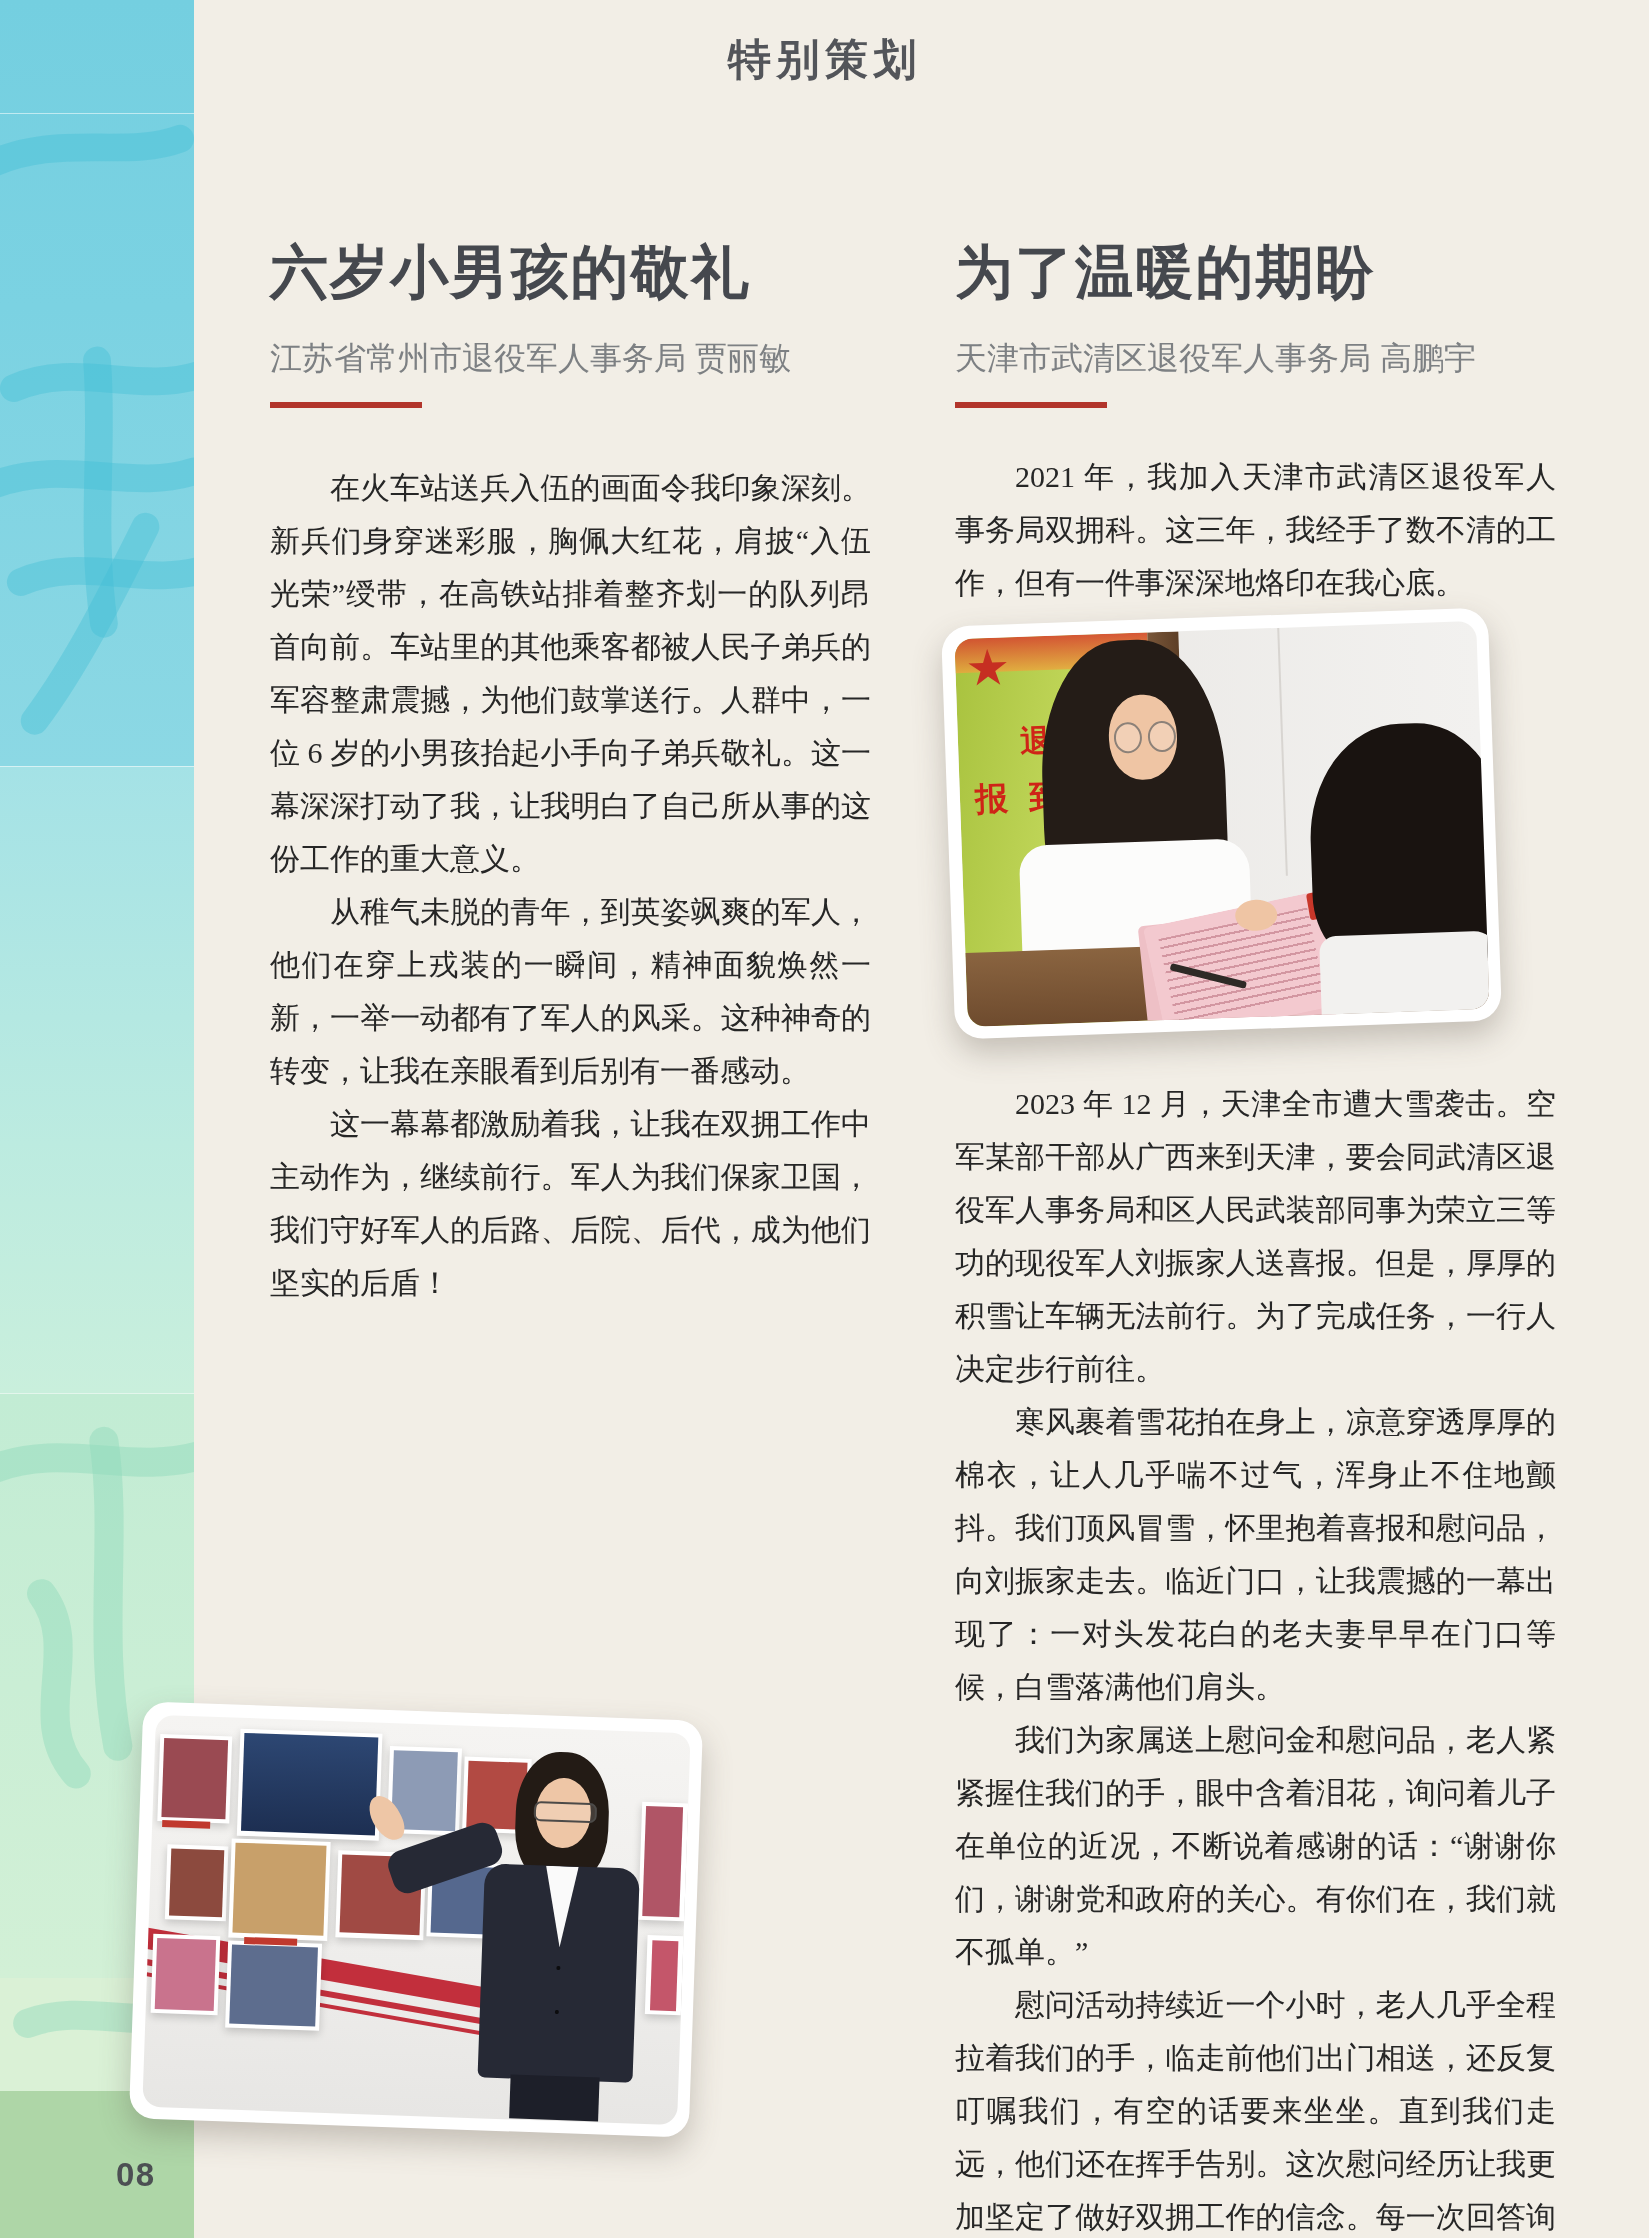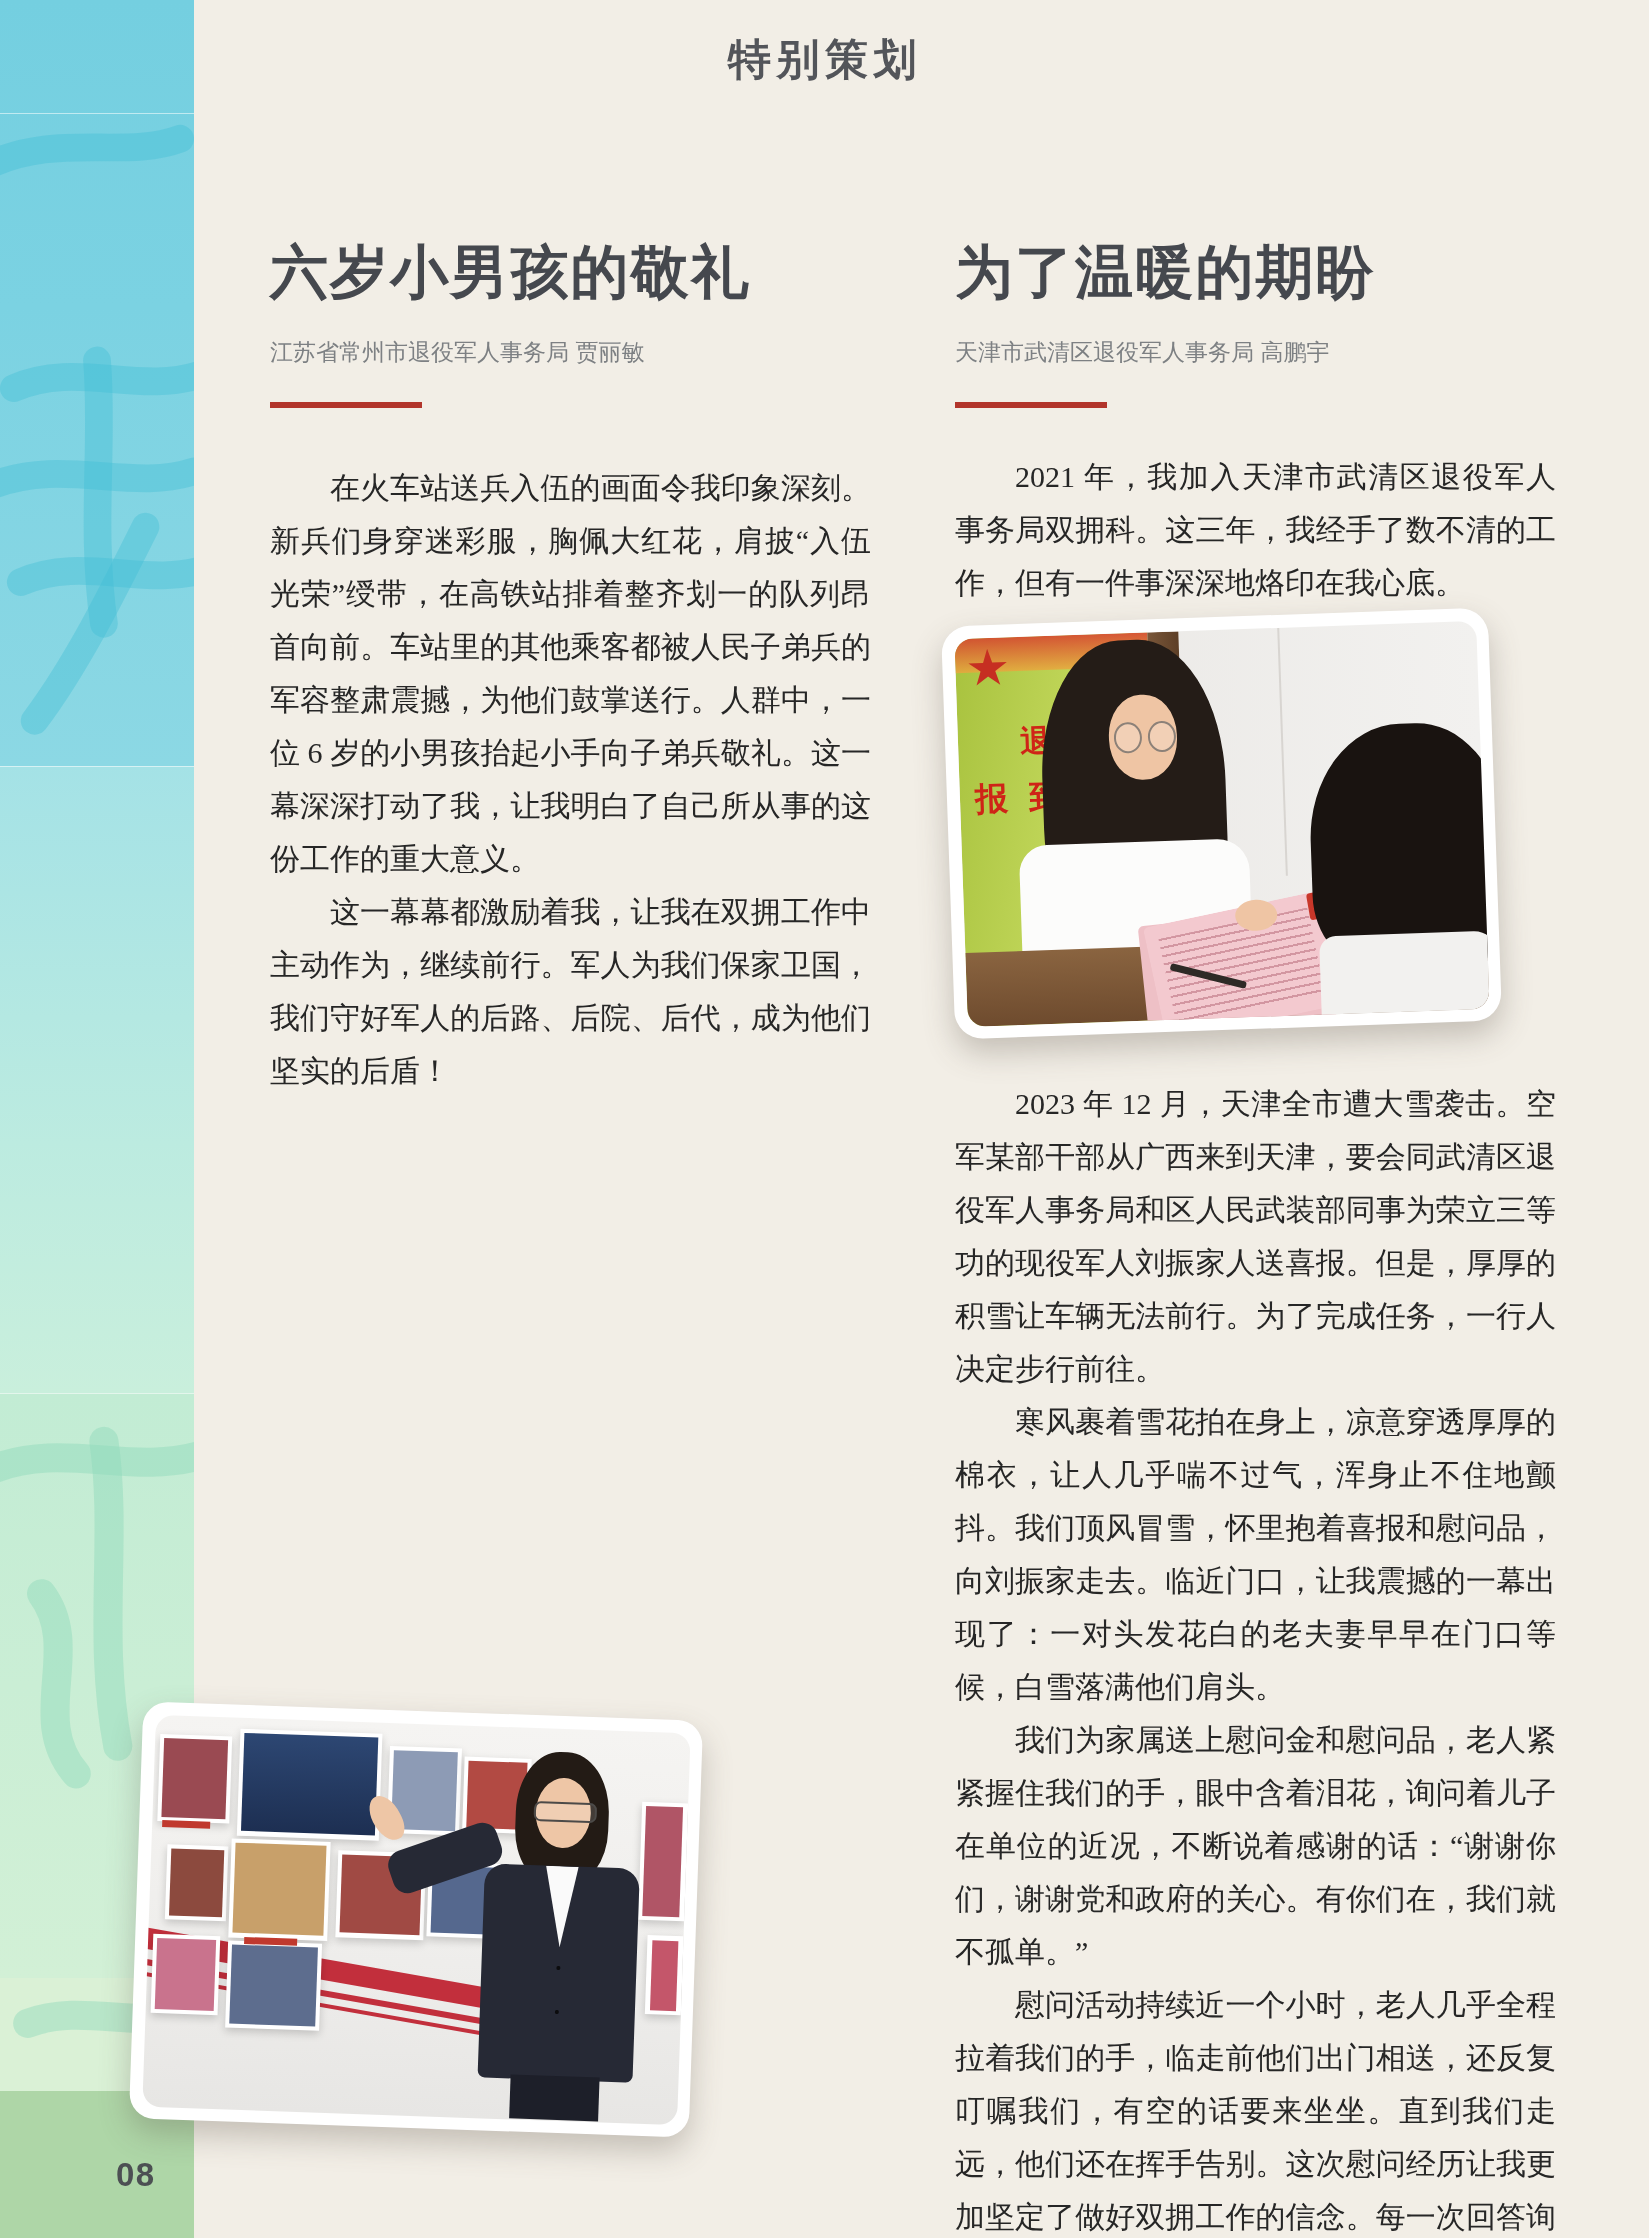--- a/index.html
+++ b/index.html
@@ -25,21 +25,21 @@
   
   .header-title{position:absolute;left:50%;top:30.5px;transform:translateX(-50%);
       font-size:43px;font-weight:bold;color:#53555a;letter-spacing:5.5px;}
 
   
   .col{position:absolute;width:601px;}
   .col-left{left:270px;}
   .col-right{left:955px;}
   .article-title{position:absolute;top:234px;font-size:58px;font-weight:bold;
       color:#45484e;font-family:"Liberation Serif","DejaVu Serif",serif;letter-spacing:2.1px;white-space:nowrap;}
-  .article-author{position:absolute;top:337px;font-size:23px;color:#7d8083;white-space:nowrap;}
+  .article-author{position:absolute;top:337px;font-size:32px;color:#7d8083;white-space:nowrap;}
   .red-rule{position:absolute;top:402px;width:152px;height:5.5px;background:#b2352b;}
 
   .body-text{position:absolute;font-family:"Liberation Serif","DejaVu Serif",serif;
       font-size:30px;line-height:53px;color:#262626;text-align:justify;}
   .para{margin:0;text-indent:2em;}
 
   
   .photo-frame{position:absolute;background:#ffffff;border-radius:28px;padding:12.5px;
       box-shadow:0 14px 31px rgba(90,80,70,.30);}
   .photo-inner{position:relative;width:100%;height:100%;border-radius:18px;overflow:hidden;}
@@ -124,20 +124,21 @@
   <div class="page-number">08</div>
 </div>
 
 <div class="header-title">特别策划</div>
 
 <div class="article-title col-left">六岁小男孩的敬礼</div>
 <div class="article-author col-left">江苏省常州市退役军人事务局 贾丽敏</div>
 <div class="red-rule col-left"></div>
 <div class="body-text col col-left" style="top:461px;">
     <p class="para">在火车站送兵入伍的画面令我印象深刻。新兵们身穿迷彩服，胸佩大红花，肩披“入伍光荣”绶带，在高铁站排着整齐划一的队列昂首向前。车站里的其他乘客都被人民子弟兵的军容整肃震撼，为他们鼓掌送行。人群中，一位 6 岁的小男孩抬起小手向子弟兵敬礼。这一幕深深打动了我，让我明白了自己所从事的这份工作的重大意义。</p>
+    <p class="para">从稚气未脱的青年，到英姿飒爽的军人，他们在穿上戎装的一瞬间，精神面貌焕然一新，一举一动都有了军人的风采。这种神奇的转变，让我在亲眼看到后别有一番感动。</p>
     <p class="para">这一幕幕都激励着我，让我在双拥工作中主动作为，继续前行。军人为我们保家卫国，我们守好军人的后路、后院、后代，成为他们坚实的后盾！</p>
   </div>
 
 <div class="article-title col-right">为了温暖的期盼</div>
 <div class="article-author col-right">天津市武清区退役军人事务局 高鹏宇</div>
 <div class="red-rule col-right"></div>
 <div class="body-text col col-right" style="top:450px;">
     <p class="para">2021 年，我加入天津市武清区退役军人事务局双拥科。这三年，我经手了数不清的工作，但有一件事深深地烙印在我心底。</p>
   </div>
 <div class="body-text col col-right" style="top:1077px;">

